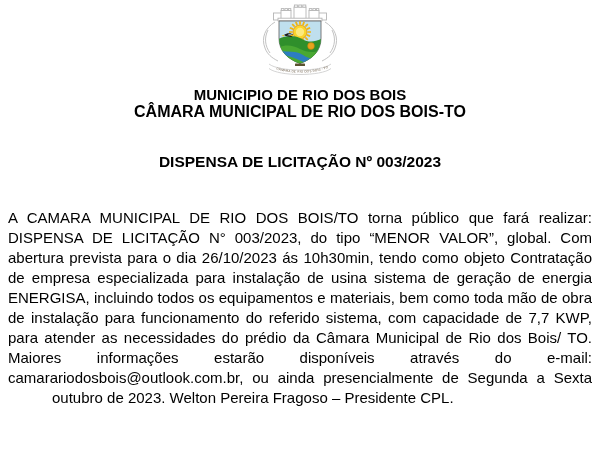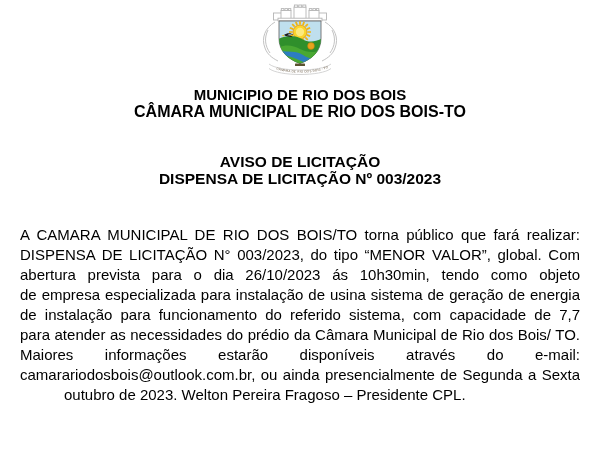--- a/index.html
+++ b/index.html
@@ -14,21 +14,21 @@
   .logo { display:block; margin:4px auto 0 auto; }
 
   .org-header { text-align:center; margin-top:9px; }
   .org-header .muni { font-size:15px; line-height:17px; font-weight:bold; }
   .org-header .chamber { font-size:16px; line-height:17px; font-weight:bold; }
 
   .notice-header { text-align:center; margin-top:33px; font-weight:bold; }
   .notice-header .t1 { font-size:15.5px; line-height:17px; }
   .notice-header .t2 { font-size:15.5px; line-height:17px; }
 
-  .paragraph { margin-top:38px; padding:0 20px; font-size:15px; }
+  .paragraph { margin-top:38px; padding:0 8px; font-size:15px; }
   .paragraph .line {
     line-height:20px; height:20px; overflow:hidden;
     text-align:justify; text-align-last:justify;
     hyphens:none;
   }
   .paragraph .line.last { text-align-last:left;margin-left:44px; }
 </style>
 </head>
 <body>
 
@@ -119,29 +119,29 @@
       </text>
     </g>
   </svg>
 
   <div class="org-header">
     <div class="muni">MUNICIPIO DE RIO DOS BOIS</div>
     <div class="chamber">CÂMARA MUNICIPAL DE RIO DOS BOIS-TO</div>
   </div>
 
   <div class="notice-header">
-    <div class="t1">AVISO DE LICITAÇÃO</div>
     <div class="t2">DISPENSA DE LICITAÇÃO Nº 003/2023</div>
   </div>
 
   <div class="paragraph">
     <div class="line">A CAMARA MUNICIPAL DE RIO DOS BOIS/TO torna público que fará realizar:</div>
     <div class="line">DISPENSA DE LICITAÇÃO N° 003/2023, do tipo “MENOR VALOR”, global. Com</div>
     <div class="line">abertura prevista para o dia 26/10/2023 ás 10h30min, tendo como objeto Contratação</div>
     <div class="line">de empresa especializada para instalação de usina sistema de geração de energia solar</div>
+    <div class="line">ENERGISA, incluindo todos os equipamentos e materiais, bem como toda mão de obra</div>
     <div class="line">de instalação para funcionamento do referido sistema, com capacidade de 7,7 KWP,</div>
     <div class="line">para atender as necessidades do prédio da Câmara Municipal de Rio dos Bois/ TO.</div>
     <div class="line">Maiores informações estarão disponíveis através do e-mail:</div>
     <div class="line">camarariodosbois@outlook.com.br, ou ainda presencialmente de Segunda a Sexta</div>
     <div class="line last">outubro de 2023. Welton Pereira Fragoso – Presidente CPL.</div>
   </div>
 
 </div>
 
 </body></html>

